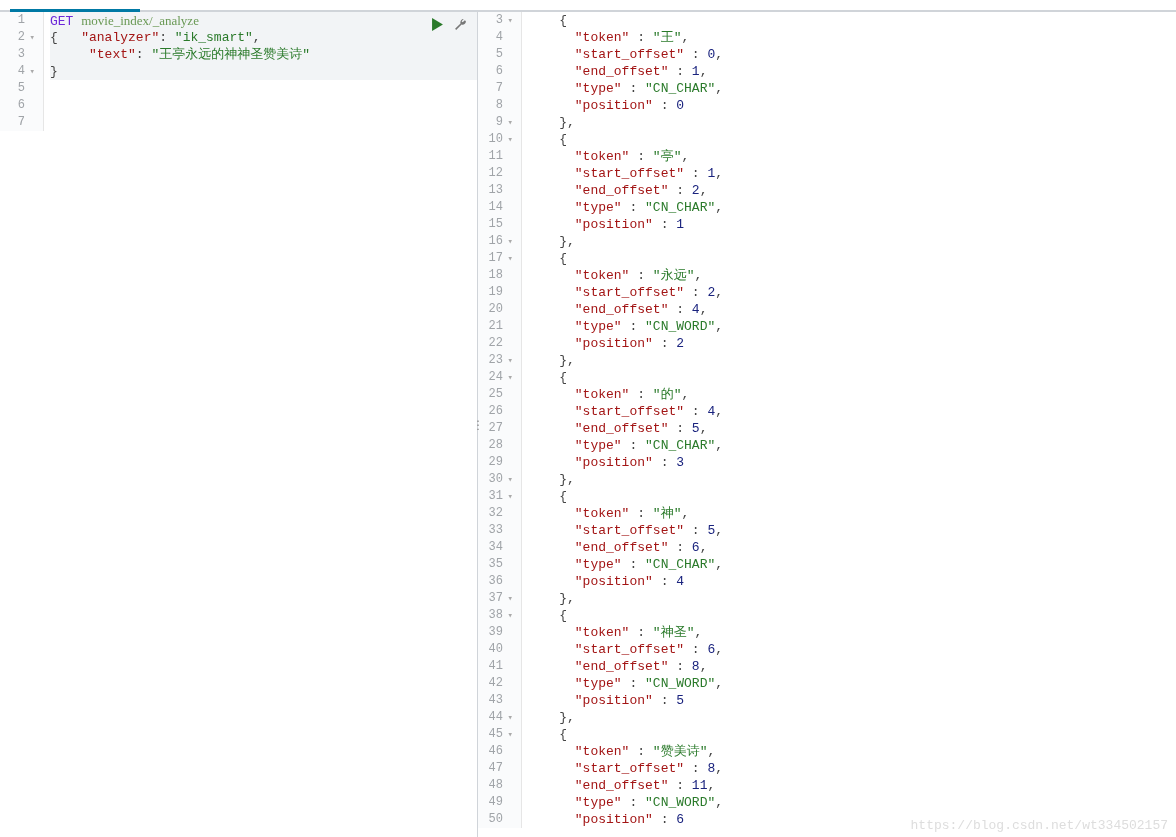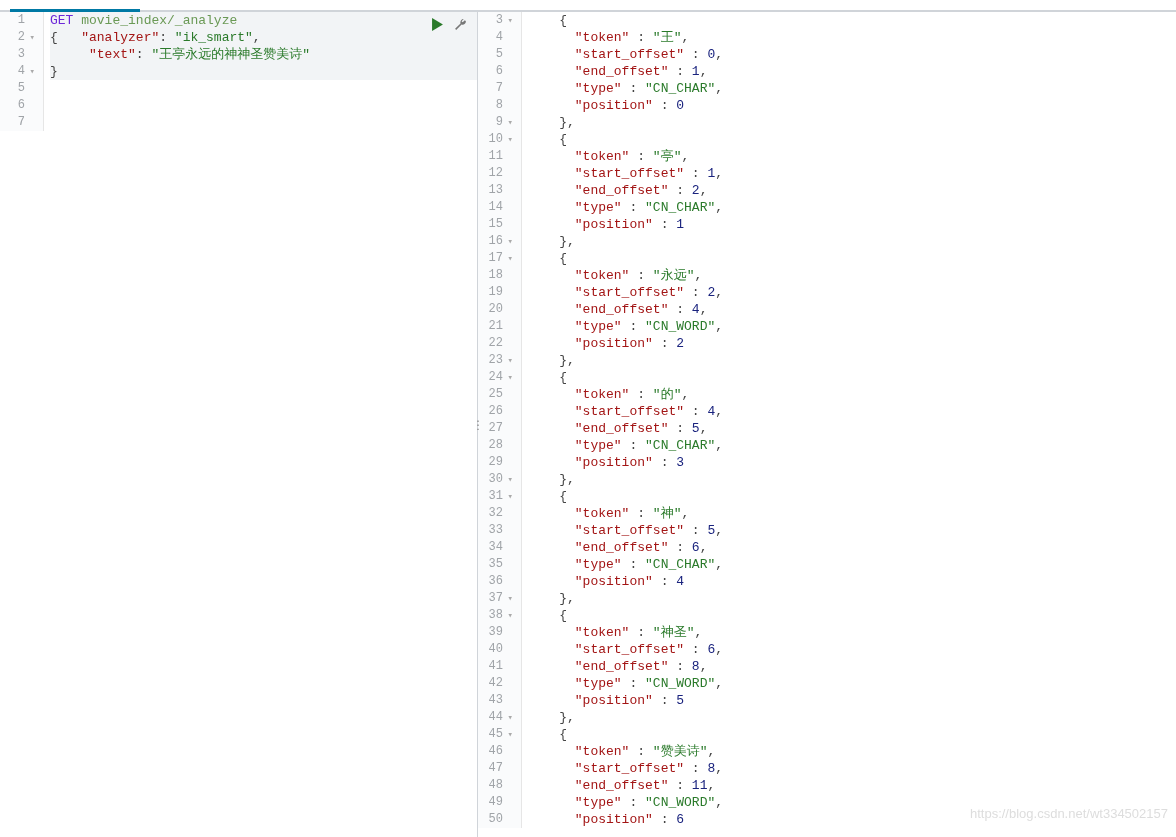--- a/index.html
+++ b/index.html
@@ -78,32 +78,32 @@
       line-height: 17px;
       font-size: 13px;
       padding-left: 6px;
       white-space: pre;
       position: relative;
     }
     .row { display: flex; }
     .line { height: 17px; }
     .hl { background: #f2f4f6; }
     .k-method { color: #6d28d9; }
-    .k-path { color: #6a9955; }
+    .k-path { color: #6a9955; font-family: Liberation Serif, serif; }
     .k-key { color: #a31515; }
     .k-str { color: #2a7a2a; }
     .k-num { color: #1a237e; }
     .k-pun { color: #444; }
     .watermark {
       position: absolute;
-      bottom: 16px;
+      bottom: 4px;
       right: 8px;
       color: #ddd;
       font-size: 13px;
-      font-family: Liberation Sans, sans-serif;
+      font-family: Liberation Mono, monospace;
       pointer-events: none;
     }
   </style>
 </head>
 <body>
 
 <div class="tabbar">
   <div class="active-tab"></div>
 </div>
 

